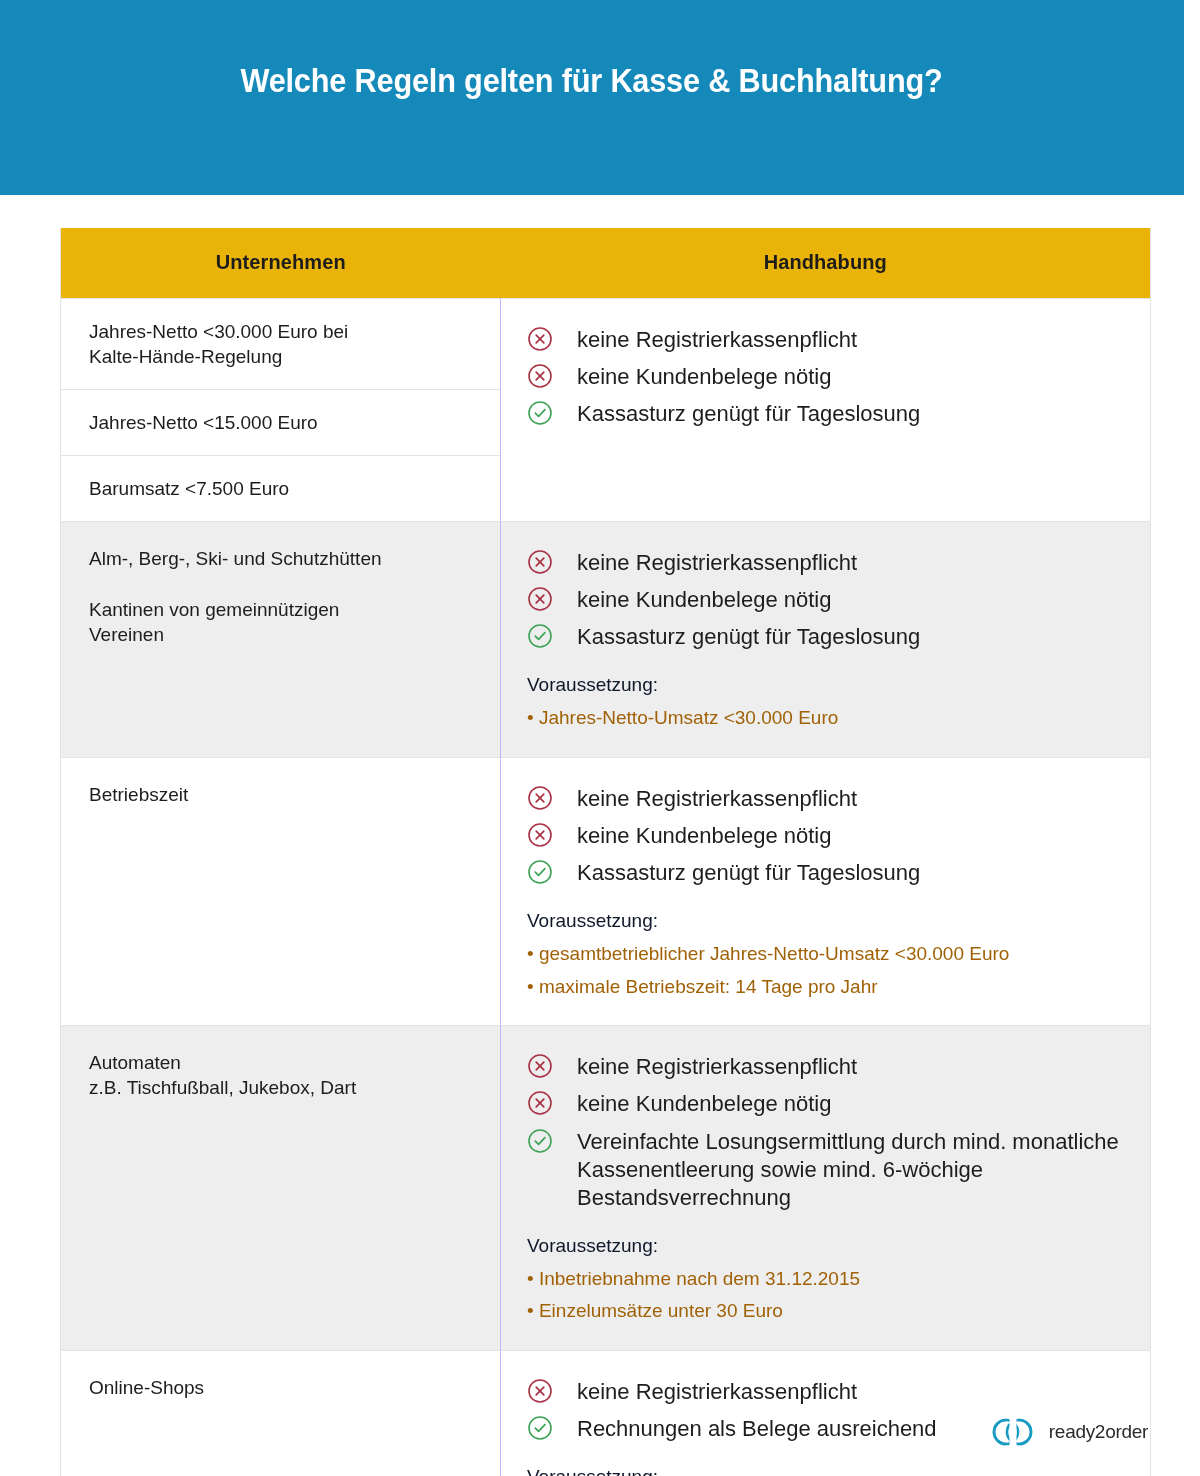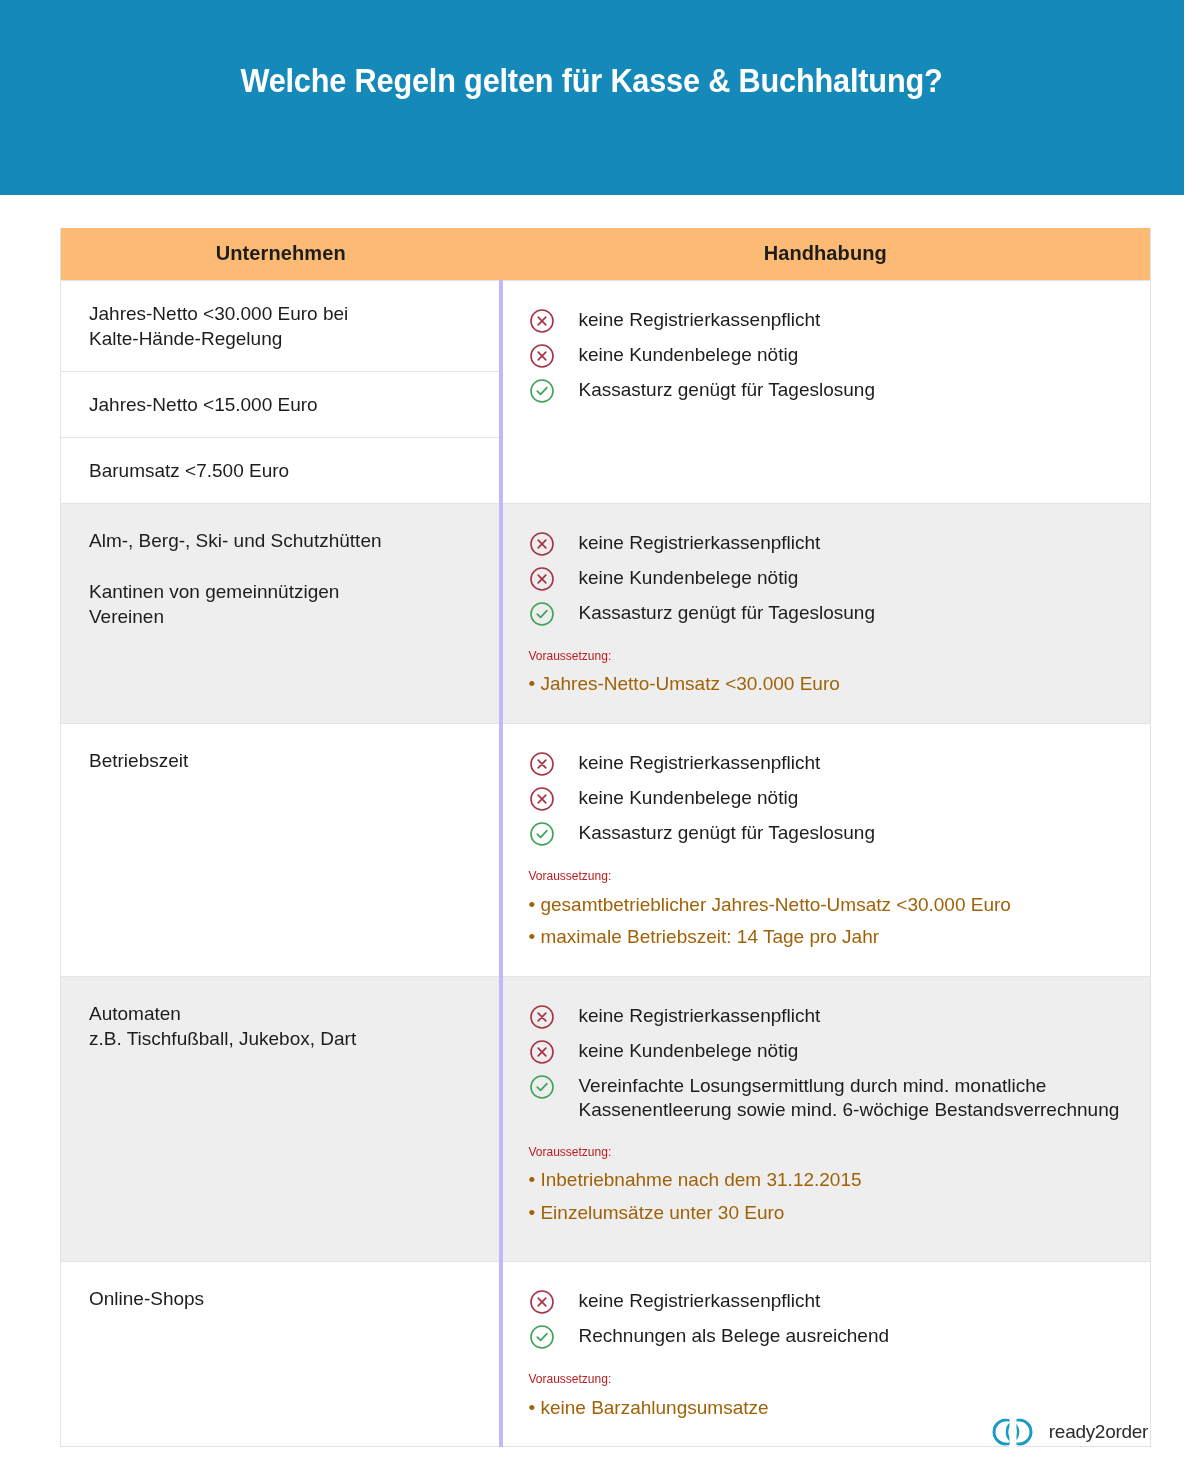--- a/index.html
+++ b/index.html
@@ -53,22 +53,22 @@
     width: 100%;
     border-collapse: collapse;
     border-left: 1px solid #e2e2e2;
     border-right: 1px solid #e2e2e2;
     border-bottom: 1px solid #e2e2e2;
     table-layout: fixed;
   }
 
   
   .thead-row {
-    background: #fdba74;
-    height: 52px;
+    background: #eab308;
+    height: 70px;
   }
   .th {
     font-size: 20px;
     font-weight: bold;
     text-align: center;
     color: #1d1d1b;
     vertical-align: middle;
     padding: 0;
     letter-spacing: 0.1px;
   }
@@ -78,21 +78,21 @@
   
   .group-row > td {
     vertical-align: top;
     padding: 0;
     border-top: 1px solid #e4e4e4;
   }
   .group-row.shaded { background: #eeeeee; }
   .group-row.plain  { background: #ffffff; }
 
   .cell-left {
-    border-right: 4px solid #c4b5fd;
+    border-right: 1px solid #c4b5fd;
     position: relative;
   }
   .cell-right { position: relative; }
 
   
   .subrow {
     padding: 20px 24px 20px 28px;
     font-size: 19px;
     line-height: 1.32;
     color: #1d1d1b;
@@ -118,32 +118,32 @@
   .bullet-line:last-child { margin-bottom: 0; }
   .icon-slot {
     flex: 0 0 auto;
     width: 26px;
     height: 26px;
     margin-right: 24px;
     margin-top: 1px;
   }
   .icon-slot svg { display: block; width: 26px; height: 26px; }
   .bullet-text {
-    font-size: 19px;
+    font-size: 22px;
     line-height: 1.28;
     color: #1d1d1b;
     padding-top: 1px;
   }
 
   .prereq-title {
-    font-size: 12px;
+    font-size: 19px;
     line-height: 1.3;
     margin-top: 22px;
     margin-bottom: 8px;
-    color: #b91c1c;
+    color: #0f172a;
   }
   .prereq-item {
     font-size: 19px;
     line-height: 1.3;
     margin-bottom: 8px;
     color: #a16207;
   }
   .prereq-item:last-child { margin-bottom: 0; }
 
   

